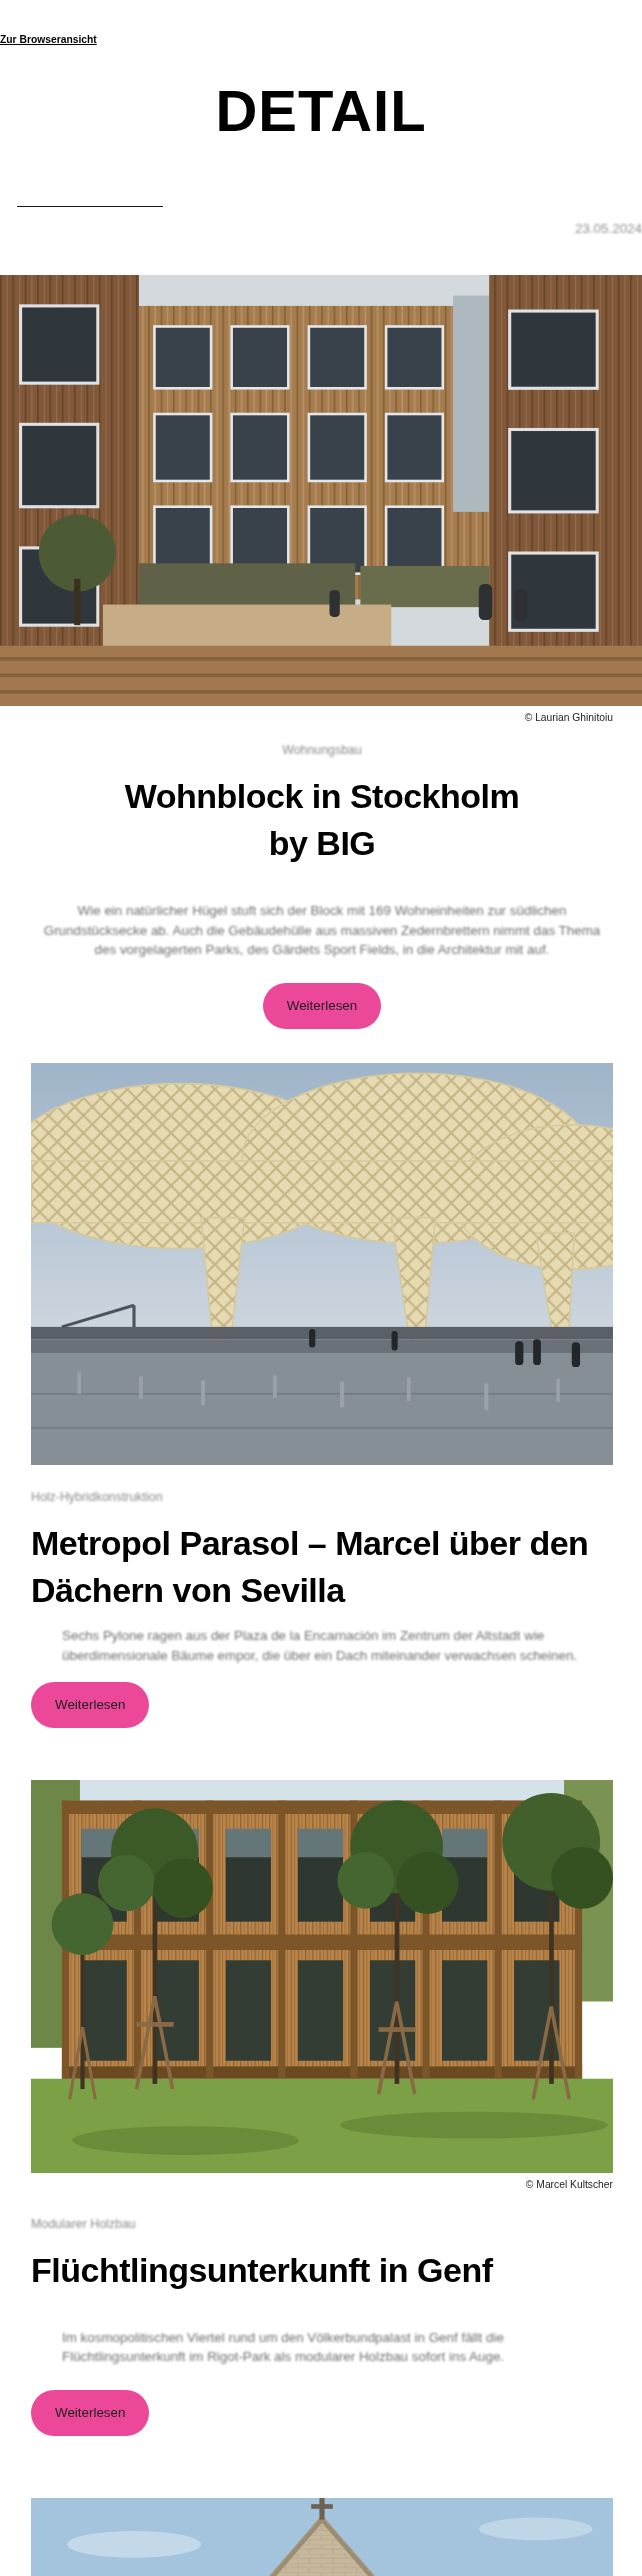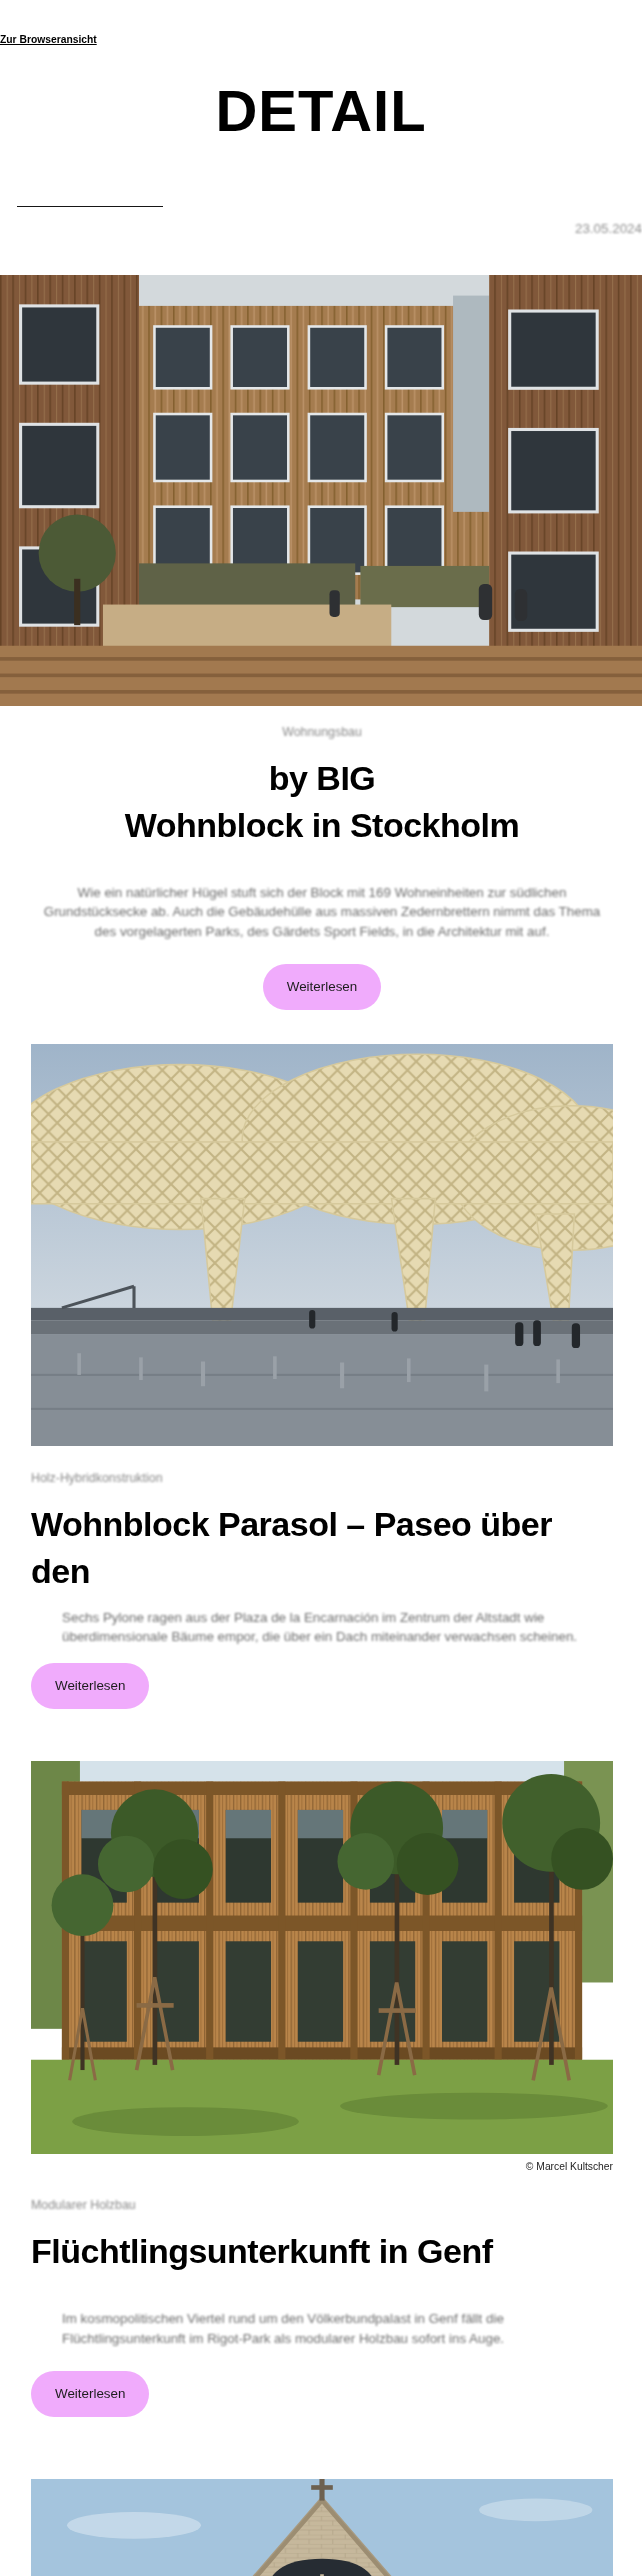--- a/index.html
+++ b/index.html
@@ -22,21 +22,21 @@
   .photo svg{display:block;}
   .photo-full{margin-top:38px;width:642px;height:431px;}
   .photo-inset{width:582px;height:402px;margin-left:31px;}
   .content{width:582px;margin-left:31px;}
   .caption{margin-top:5.2px;text-align:right;font-size:10.3px;line-height:13.4px;color:#1c1c1c;}
   .category{font-size:12.4px;line-height:15.5px;color:#8a8a8a;}
   .title{margin:14.4px 0 0 0;font-size:34px;line-height:47px;font-weight:700;letter-spacing:-0.5px;color:#000;}
   .title span{display:block;}
   .body-text{font-size:13.4px;line-height:19.6px;color:#6e6e6e;}
   .btn-row{display:block;}
-  .btn{display:inline-block;background:#f0abfc;border-radius:24px;height:46px;line-height:46px;
+  .btn{display:inline-block;background:#ec4899;border-radius:24px;height:46px;line-height:46px;
        padding:0 24px;font-size:13.4px;color:#1d1d1d;text-decoration:none;cursor:pointer;}
 
   
   .s1 .caption{margin-top:5.2px;}
   .s1 .category{margin-top:18.5px;text-align:center;}
   .s1 .title{text-align:center;}
   .s1 .body-text{margin:34px auto 0 auto;max-width:563px;text-align:center;}
   .s1 .btn-row{margin-top:23px;text-align:center;}
 
   
@@ -116,24 +116,25 @@
       <rect x="0" y="774" width="1247" height="7" fill="#85603c"></rect>
       <rect x="0" y="806" width="1247" height="7" fill="#85603c"></rect>
       <g fill="#2e3033">
         <rect x="930" y="600" width="26" height="70" rx="10"></rect>
         <rect x="1000" y="610" width="24" height="62" rx="10"></rect>
         <rect x="640" y="612" width="20" height="52" rx="8"></rect>
       </g>
     </svg>
   </div>
   <div class="content">
+    <div class="caption">© Laurian Ghinitoiu</div>
     <div class="category blurred">Wohnungsbau</div>
     <h1 class="title">
+      <span>Wohnblock in Stockholm</span>
       <span>by BIG</span>
-      <span>Wohnblock in Stockholm</span>
     </h1>
     <p class="body-text blurred">Wie ein natürlicher Hügel stuft sich der Block mit 169 Wohneinheiten zur südlichen Grundstücksecke ab. Auch die Gebäudehülle aus massiven Zedernbrettern nimmt das Thema des vorgelagerten Parks, des Gärdets Sport Fields, in die Architektur mit auf.</p>
     <div class="btn-row">
       <a class="btn">Weiterlesen</a>
     </div>
   </div>
 </section>
 
 <section class="s2">
   <div class="photo photo-inset">
@@ -179,21 +180,22 @@
         <rect x="1050" y="542" width="16" height="48" rx="7"></rect>
         <rect x="700" y="520" width="12" height="38" rx="6"></rect>
         <rect x="540" y="516" width="12" height="36" rx="6"></rect>
       </g>
       <path d="M60 512 L200 470 M200 470 L200 512" stroke="#4c535a" stroke-width="6" fill="none"></path>
     </svg>
   </div>
   <div class="content">
     <div class="category blurred">Holz-Hybridkonstruktion</div>
     <h2 class="title">
-      <span>Wohnblock Parasol – Paseo über den</span>
+      <span>Metropol Parasol – Marcel über den</span>
+      <span>Dächern von Sevilla</span>
     </h2>
     <p class="body-text blurred">Sechs Pylone ragen aus der Plaza de la Encarnación im Zentrum der Altstadt wie überdimensionale Bäume empor, die über ein Dach miteinander verwachsen scheinen.</p>
     <div class="btn-row">
       <a class="btn">Weiterlesen</a>
     </div>
   </div>
 </section>
 
 <section class="s3">
   <div class="photo photo-inset">

